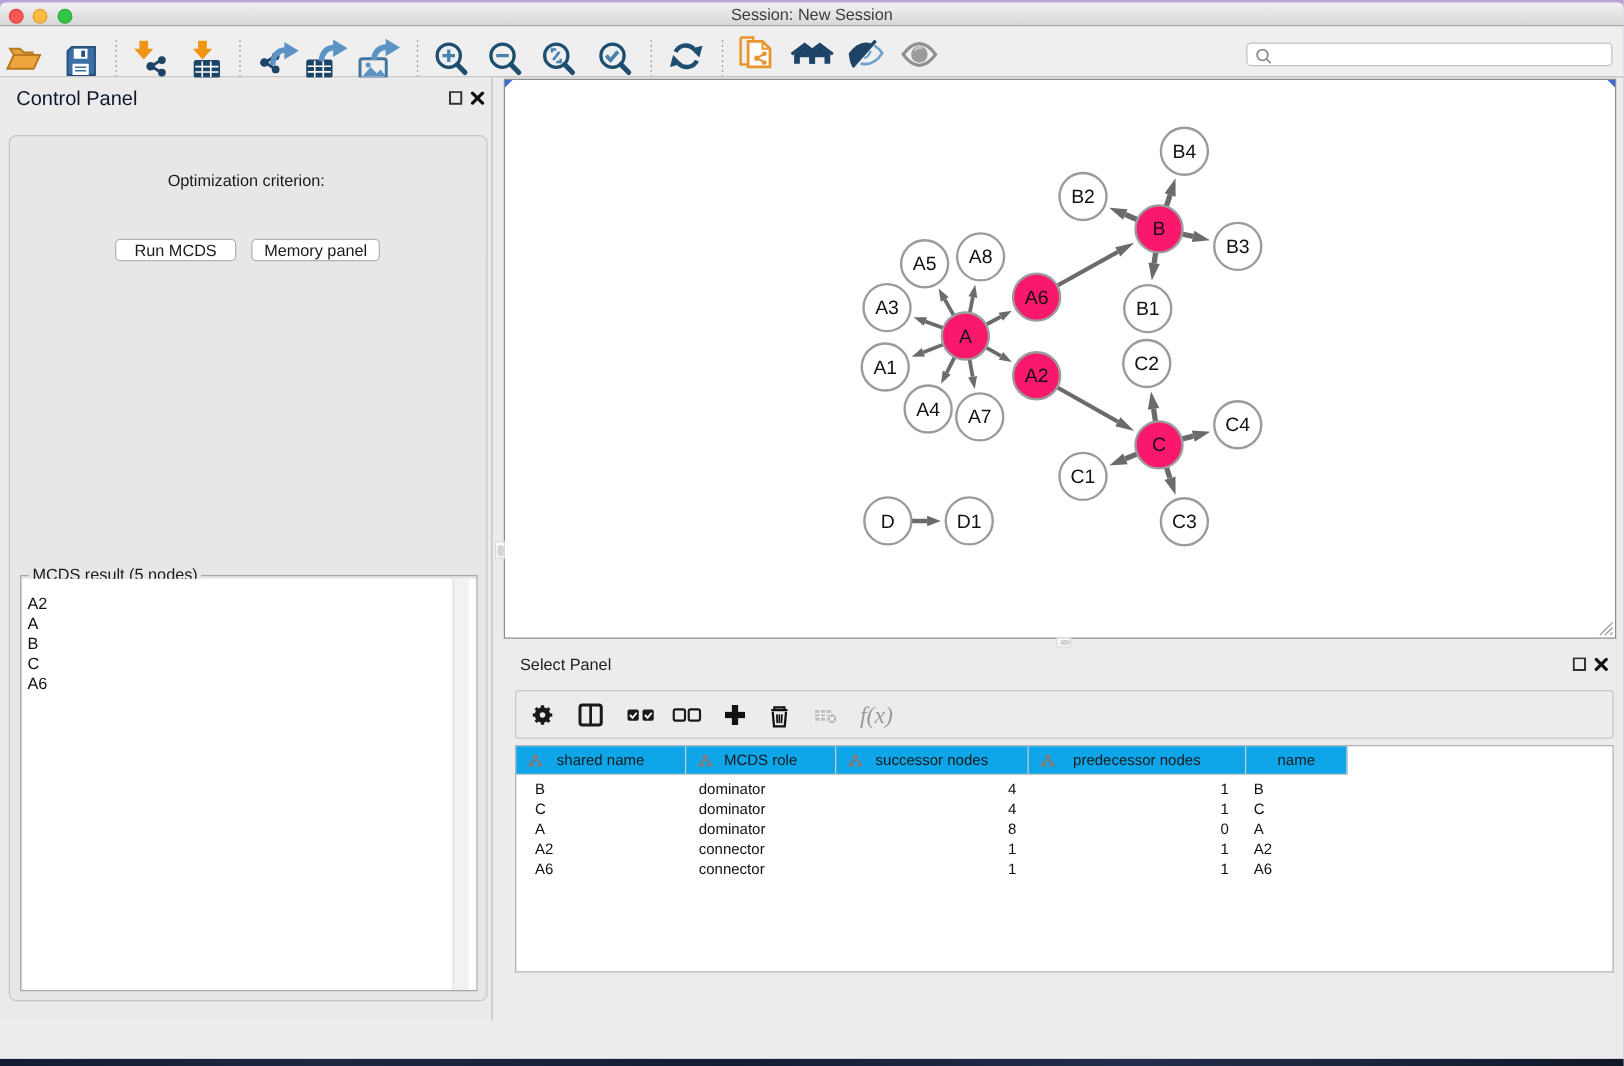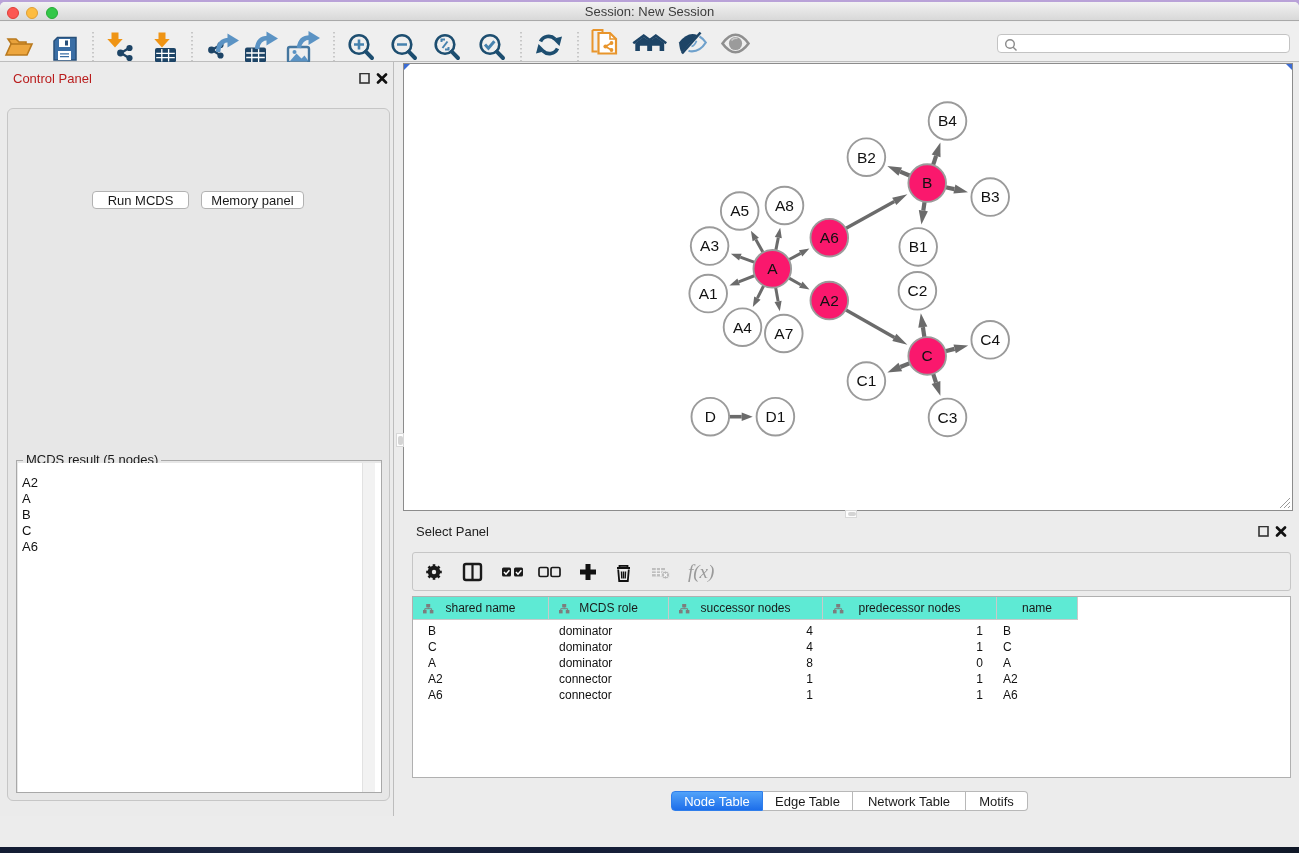--- a/index.html
+++ b/index.html
@@ -25,21 +25,21 @@
 .btn { background:#fff; border:1px solid #b2b2b2; border-radius:4px; font-size:13px; color:#1a1a1a; display:flex; align-items:center; justify-content:center; height:18px; }
 #grp { left:16px; top:398px; width:366px; height:333px; border:1px solid #a8a8a8; }
 #statusbar { left:0; top:814px; width:1299px; height:29px; background:#ececec; border-top:1px solid #c0c0c0; }
 #gwin { left:403px; top:61px; width:890px; height:448px; background:#fff; border:1px solid #8c8c8c; }
 #gtitle { left:0; top:0; width:100%; height:20px; background:linear-gradient(#f4f4f4,#d9d9d9); border-bottom:1px solid #ababab; }
 #gtitle .t1 { left:8px; background:#fc5753; border:1px solid #df3e38; top:5px; }
 #gtitle .t2 { left:28px; background:#fdbc40; border:1px solid #de9f34; top:5px; }
 #gtitle .t3 { left:48px; background:#33c748; border:1px solid #27aa35; top:5px; }
 #tbar { left:412px; top:550px; width:879px; height:39px; background:#ececec; border:1px solid #c6c6c6; border-radius:3px; }
 #ttable { left:412px; top:594px; width:879px; height:182px; background:#fff; border:1px solid #b0b0b0; }
-#thead { left:0; top:0; width:665px; height:23px; background:#5eead4; display:flex; }
+#thead { left:0; top:0; width:665px; height:23px; background:#0ea5e9; display:flex; }
 .th { height:23px; border-right:1px solid #c9c9c9; border-bottom:1px solid #c9c9c9; font-size:12px; color:#1a1a1a; position:relative; text-align:center; line-height:23px; }
 .trow { position:absolute; font-size:12px; color:#111; height:16px; line-height:16px; }
 #bttabs { left:671px; top:789px; height:20px; display:flex; }
 </style></head><body>
 <div id="deskbottom" class="abs"></div>
 <div id="appwin" class="abs">
   <div id="titlebar" class="abs">
     <div class="tl t1 abs"></div>
       <div class="tl t2 abs"></div>
       <div class="tl t3 abs"></div>
@@ -164,29 +164,30 @@
         </g>
 </svg>
     <div id="searchbox" class="abs">
       <svg class="abs" style="left:6px;top:3px" width="14" height="14" viewBox="0 0 14 14">
         <circle cx="6" cy="6" r="4.3" fill="none" stroke="#8a8a8a" stroke-width="1.4"></circle>
         <line x1="9.2" y1="9.2" x2="12.5" y2="12.5" stroke="#8a8a8a" stroke-width="1.4"></line>
       </svg>
     </div>
   </div>
   <div id="leftpanel" class="abs">
-    <div class="abs" style="left:13px;top:9px;font-size:13px;color:#b91c1c;">Control Panel</div>
+    <div class="abs" style="left:13px;top:9px;font-size:16px;color:#0f172a;">Control Panel</div>
     <svg class="abs" style="left:359px;top:11px" width="29" height="11" viewBox="0 0 29 11">
       <rect x="1" y="0.5" width="9" height="9.5" fill="none" stroke="#333" stroke-width="1.6"></rect>
       <g stroke="#111" stroke-width="2.6" stroke-linecap="round">
           <line x1="19" y1="1.5" x2="27" y2="9.5"></line>
           <line x1="27" y1="1.5" x2="19" y2="9.5"></line>
         </g>
     </svg>
     <div id="cpbox" class="abs"></div>
+    <div class="abs" style="left:0;top:75px;width:394px;text-align:center;font-size:13px;color:#1a1a1a;">Optimization criterion:</div>
     <div class="btn abs" style="left:92px;top:129px;width:97px;">Run MCDS</div>
     <div class="btn abs" style="left:201px;top:129px;width:103px;">Memory panel</div>
     <div id="grp" class="abs">
       <div class="abs" style="left:6px;top:-9px;background:#e7e7e7;padding:0 3px;font-size:13px;color:#1a1a1a;">MCDS result (5 nodes)</div>
       <div class="abs" style="left:1px;top:2px;width:363px;height:329px;background:#fff;font-size:13px;color:#111;padding-top:11px;">
         <div style="padding-left:4px;height:16px;line-height:17px;">A2</div>
         <div style="padding-left:4px;height:16px;line-height:17px;">A</div>
         <div style="padding-left:4px;height:16px;line-height:17px;">B</div>
         <div style="padding-left:4px;height:16px;line-height:17px;">C</div>
         <div style="padding-left:4px;height:16px;line-height:17px;">A6</div>
@@ -403,18 +404,12 @@
 <div class="trow" style="left:146px;top:74px;">connector</div>
 <div class="trow" style="left:330px;top:74px;width:70px;text-align:right;">1</div>
 <div class="trow" style="left:500px;top:74px;width:70px;text-align:right;">1</div>
 <div class="trow" style="left:590px;top:74px;">A2</div>
 <div class="trow" style="left:15px;top:90px;">A6</div>
 <div class="trow" style="left:146px;top:90px;">connector</div>
 <div class="trow" style="left:330px;top:90px;width:70px;text-align:right;">1</div>
 <div class="trow" style="left:500px;top:90px;width:70px;text-align:right;">1</div>
 <div class="trow" style="left:590px;top:90px;">A6</div>
   </div>
-  <div id="bttabs" class="abs">
-    <div class="tab first sel" style="width:92px;height:20px;">Node Table</div>
-    <div class="tab" style="width:90px;height:20px;">Edge Table</div>
-    <div class="tab" style="width:113px;height:20px;">Network Table</div>
-    <div class="tab last" style="width:62px;height:20px;border-left:none;border-radius:0 4px 4px 0;">Motifs</div>
-  </div>
 </div>
 </body></html>

